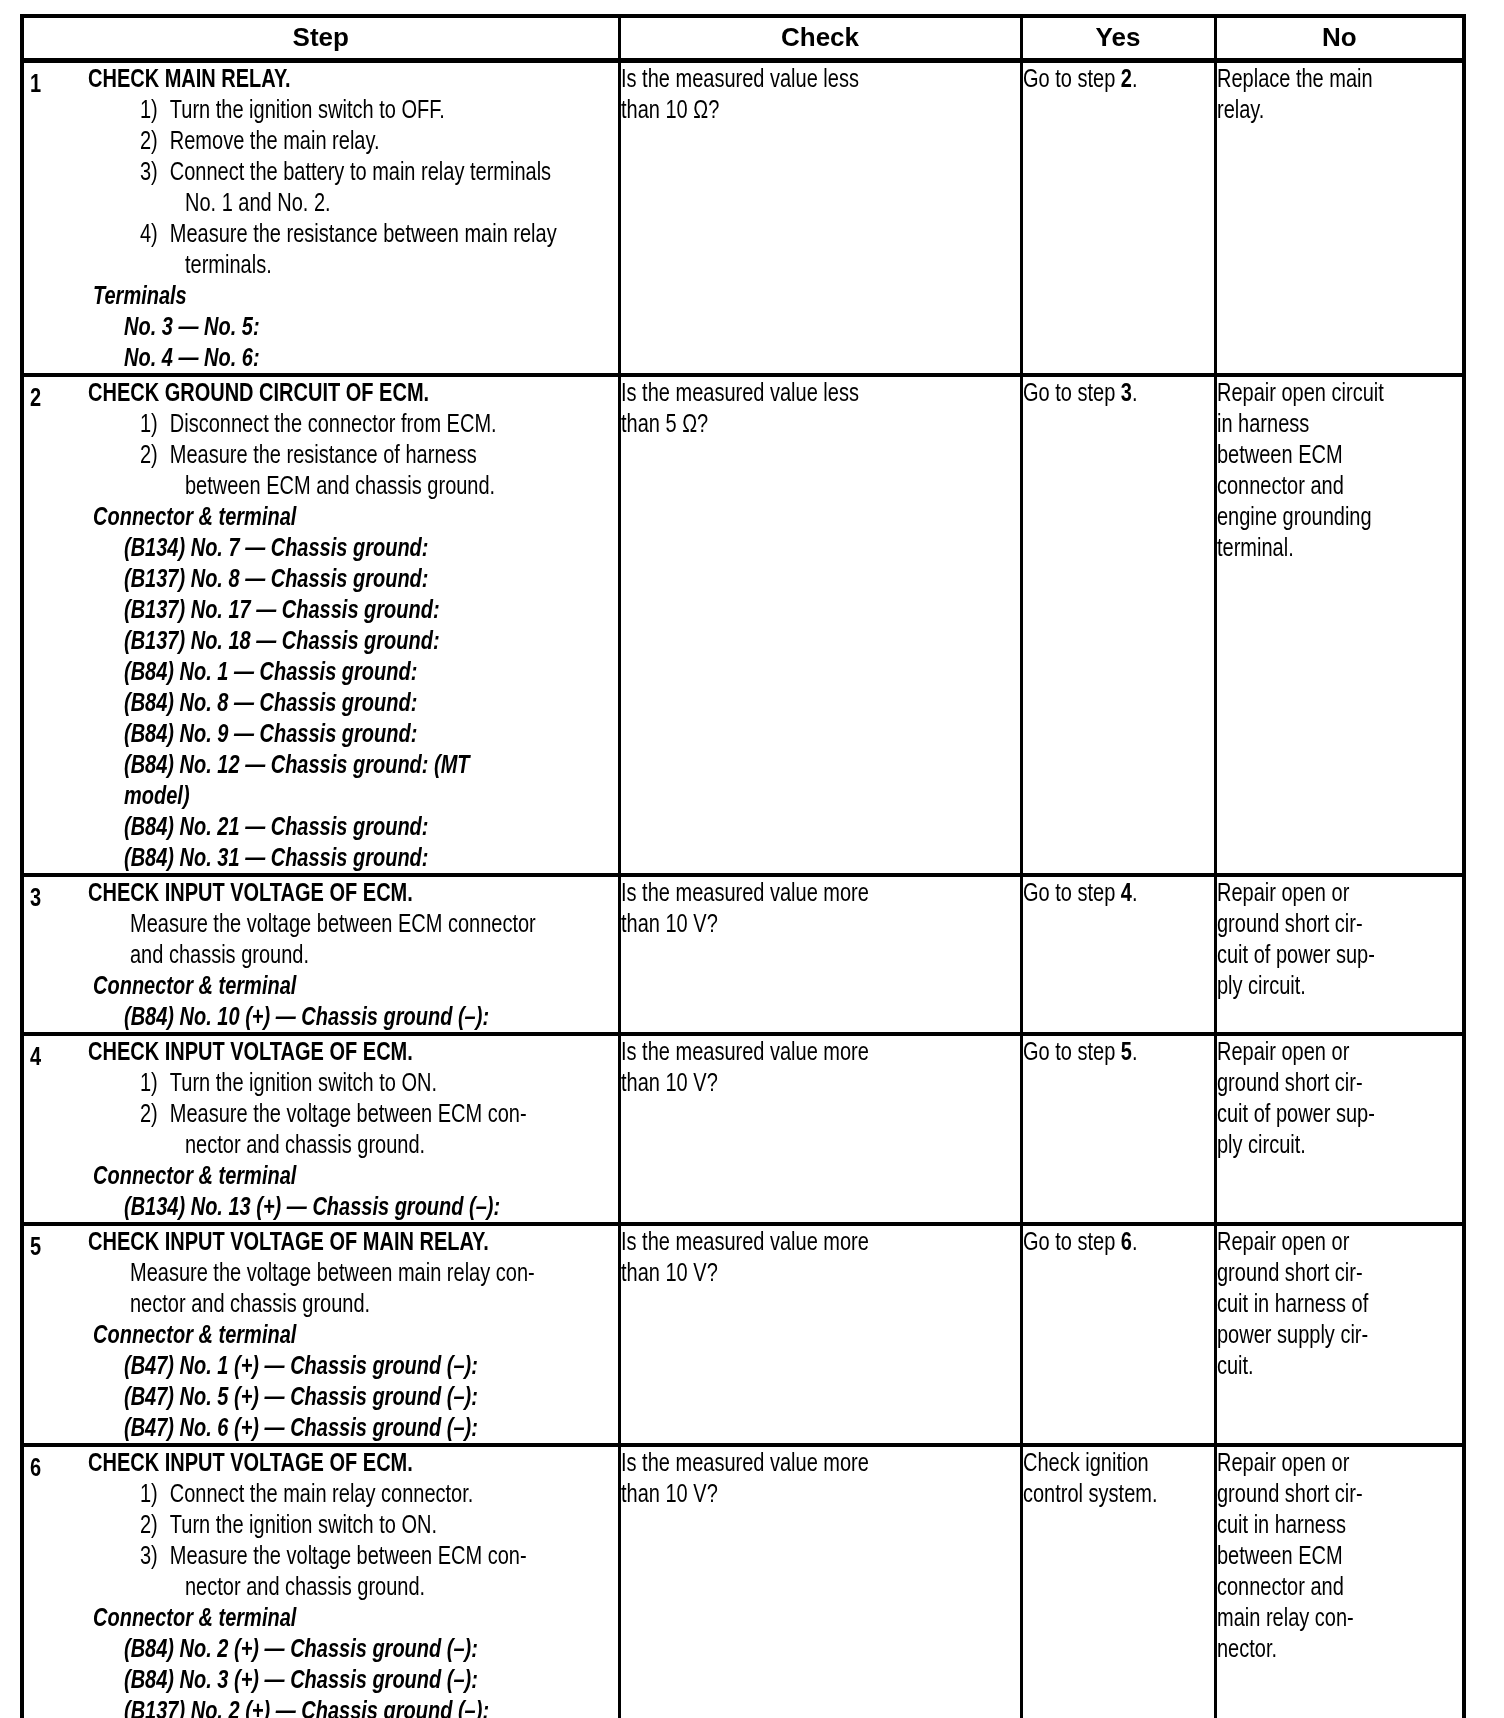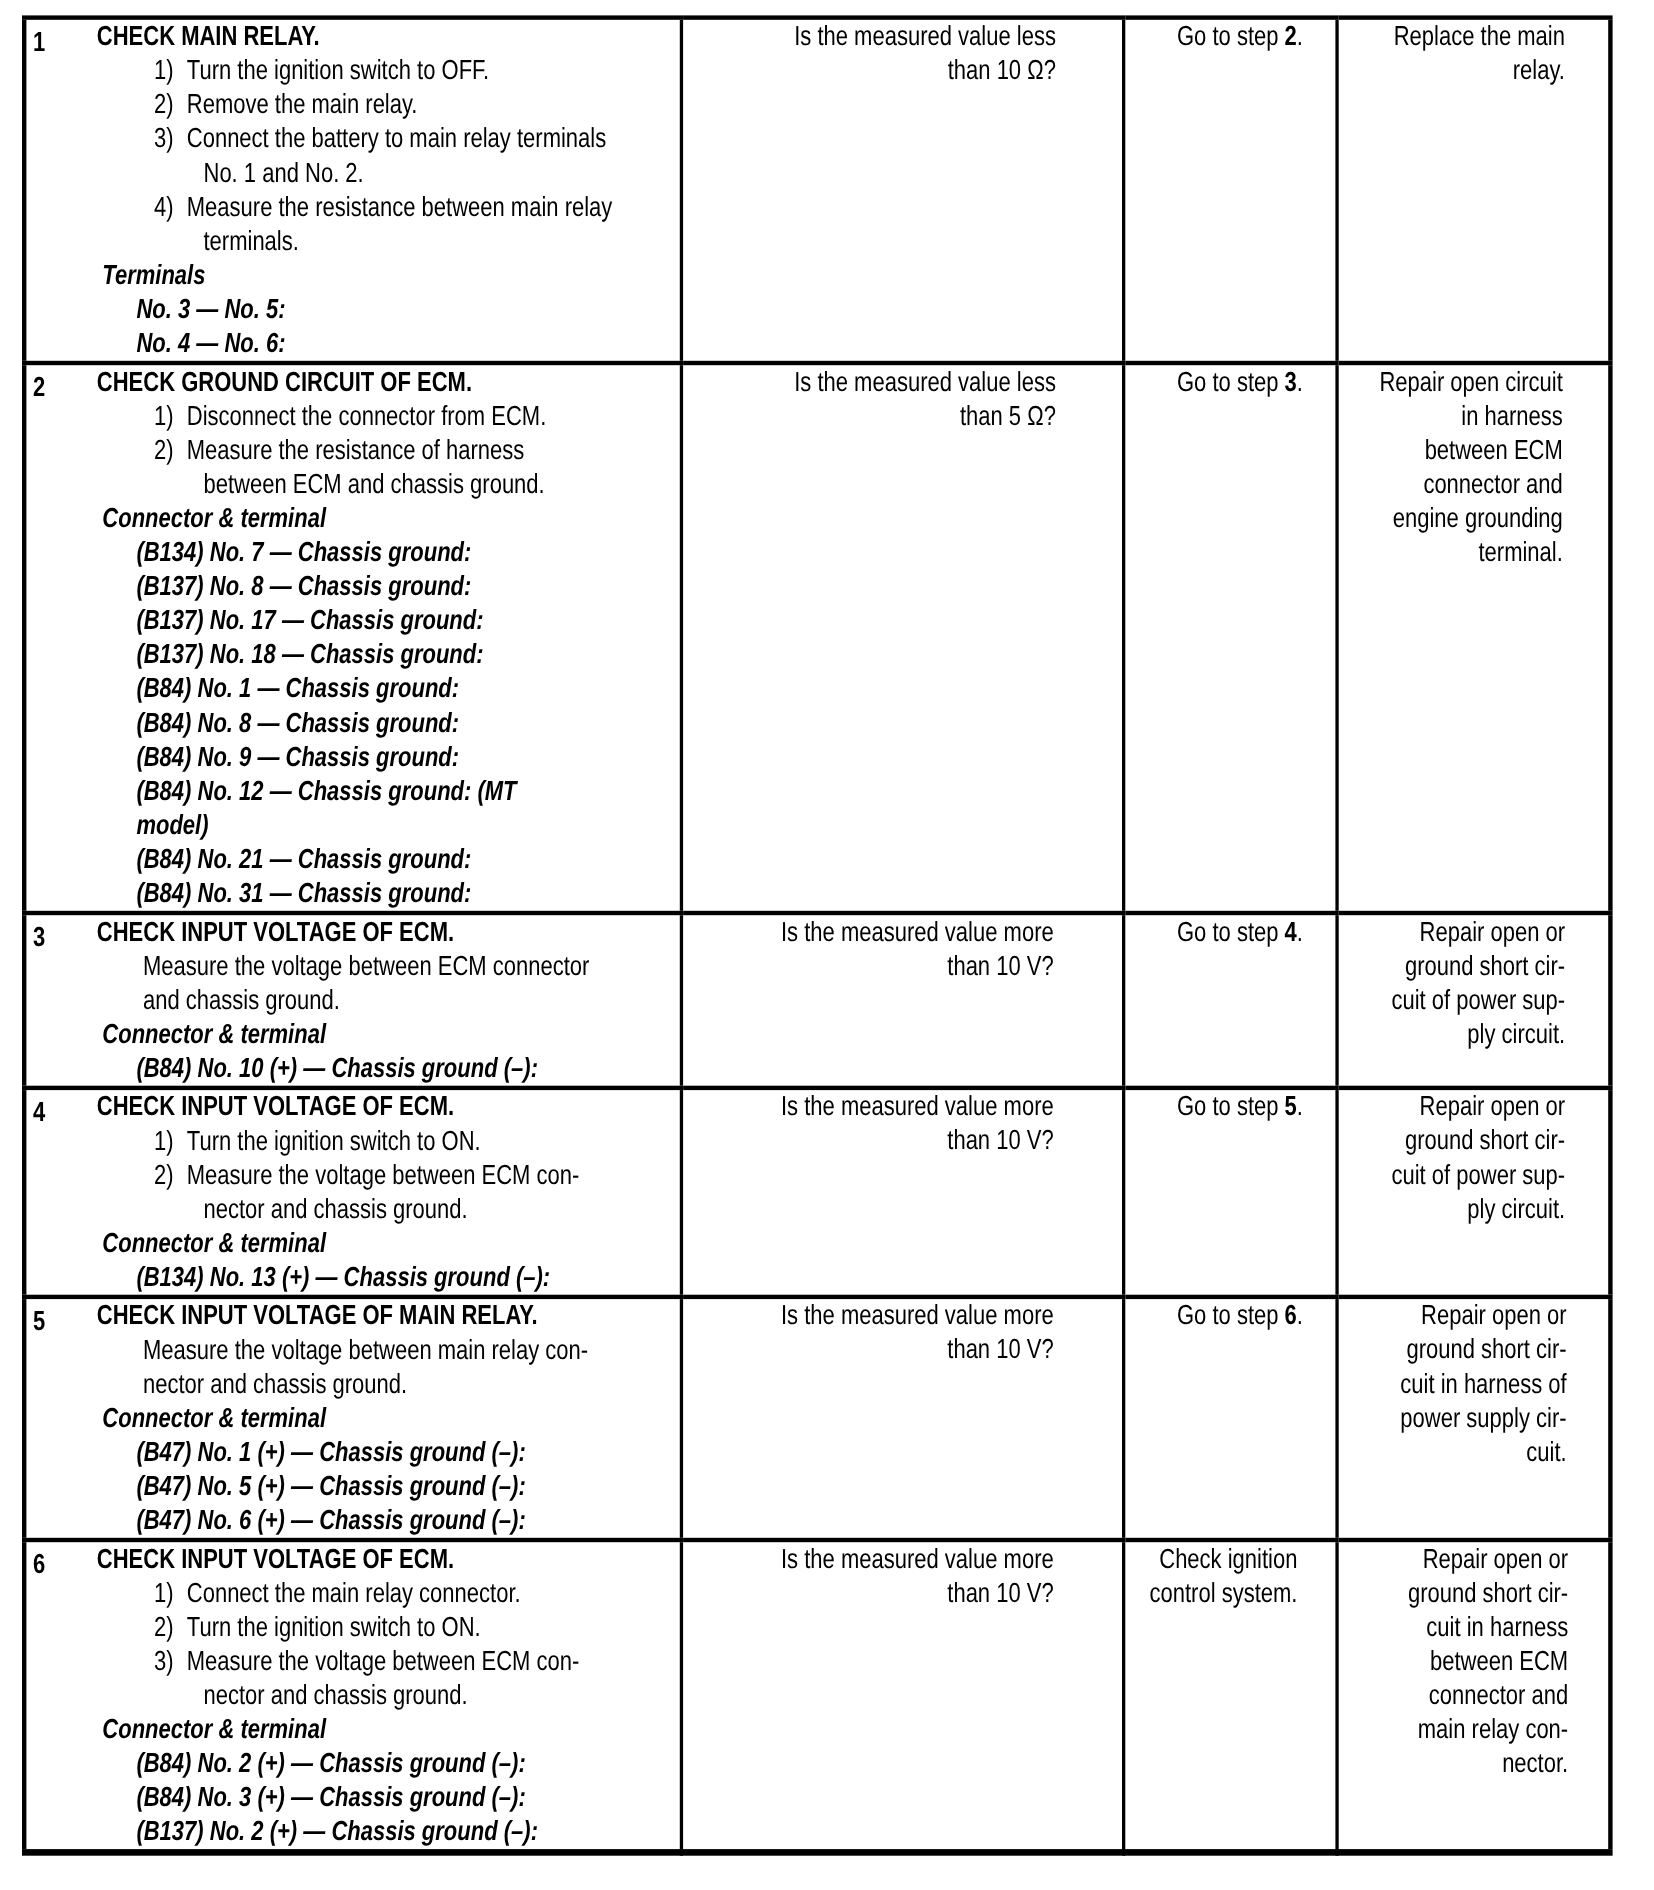--- a/index.html
+++ b/index.html
@@ -48,40 +48,46 @@
   td.step-cell{position:relative;padding-top:3px;}
   .snum{position:absolute;left:6px;top:5px;font-weight:bold;}
   .s-title{padding-left:64px;}
   .s-plain{padding-left:106px;}
   .s-num{position:relative;padding-left:161px;}
   .s-num .n{position:absolute;left:116px;top:0;}
   .s-num .txt{text-indent:-19px;}
   .s-ihead{padding-left:69px;}
   .s-idet{padding-left:100px;}
   
-  td.check-cell,td.yes-cell,td.no-cell{padding:3px 2px 0 6px;text-align:right;}
+  td.check-cell,td.yes-cell,td.no-cell{padding:3px 2px 0 6px;}
   tr.r1{height:308px;}
   tr.r2{height:494px;}
   tr.r3{height:155px;}
   tr.r4{height:187px;}
   tr.r5{height:218px;}
   tr.r6{height:276px;}
 </style>
 </head>
 <body>
 
 <div class="table-wrap">
 <table class="diag">
   <colgroup>
     <col style="width:597px">
         <col style="width:402px">
         <col style="width:194px">
         <col style="width:249px">
   </colgroup>
   <tbody>
+        <tr class="hdr">
+    <th><span>Step</span></th>
+    <th><span>Check</span></th>
+    <th><span>Yes</span></th>
+    <th><span>No</span></th>
+  </tr>
 
   <tr class="r1">
     <td class="step-cell">
       <span class="snum tx">1</span>
       <div class="s-title"><span class="tx b">CHECK MAIN RELAY.</span></div>
       <div class="s-num"><span class="n tx">1)</span><span class="tx txt">Turn the ignition switch to OFF.</span></div>
       <div class="s-num"><span class="n tx">2)</span><span class="tx txt">Remove the main relay.</span></div>
       <div class="s-num"><span class="n tx">3)</span><span class="tx txt">Connect the battery to main relay terminals
 No. 1 and No. 2.</span></div>
       <div class="s-num"><span class="n tx">4)</span><span class="tx txt">Measure the resistance between main relay

